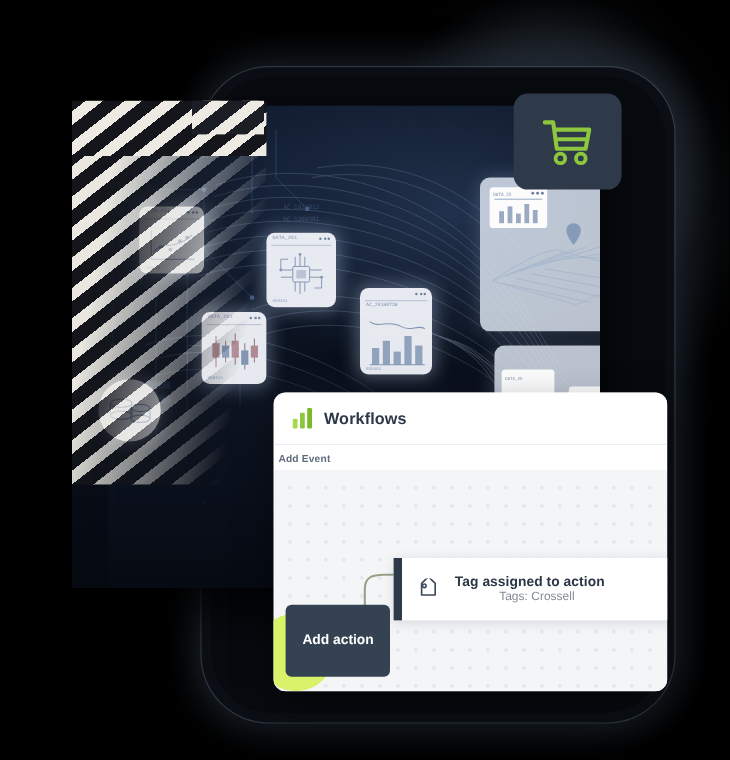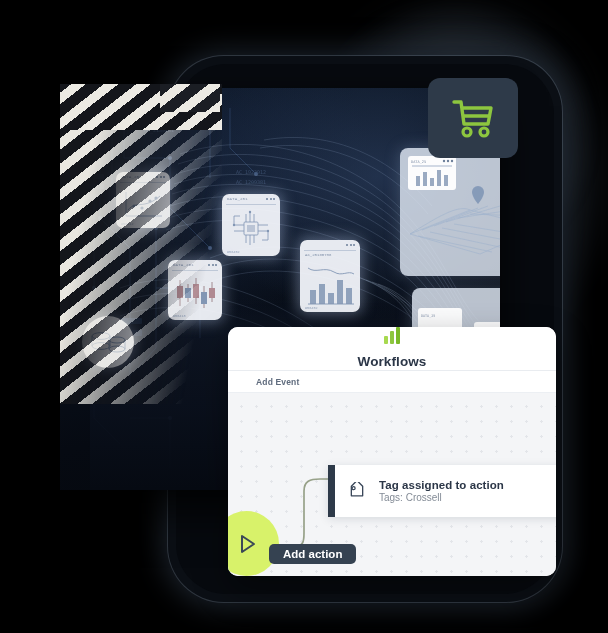--- a/index.html
+++ b/index.html
@@ -148,31 +148,30 @@
   .card {
     position: absolute; left: 228px; top: 327px; width: 328px; height: 249px;
     background: #ffffff; border-radius: 10px;
     box-shadow: 0 14px 34px rgba(0,0,0,0.42);
     overflow: hidden;
   }
   .card-header {
     height: 44px; display: flex; align-items: center; gap: 10px;
     padding: 0 16px; background: #fff;
     border-bottom: 1px solid #e9ecf0;
-    flex-direction: column;
   }
   .logo-bars { display: flex; align-items: flex-end; gap: 2px; height: 17px; }
   .logo-bars span { display: block; width: 4px; background: #8dc63f; border-radius: 1px; }
   .logo-bars .b1 { height: 8px; background: #a7d94f; }
   .logo-bars .b2 { height: 13px; background: #8dc63f; }
   .logo-bars .b3 { height: 17px; background: #7ab929; }
   .card-title { font-size: 13.5px; font-weight: bold; color: #2b3647; letter-spacing: 0.1px; }
 
   .subbar {
-    height: 22px; display: flex; align-items: center; padding: 0 28px;
+    height: 22px; display: flex; align-items: center; padding: 0 4px;
     background: #fff; border-bottom: 1px solid #eceff3;
   }
   .subbar-label { font-size: 8.5px; font-weight: bold; color: #5f6b7d; letter-spacing: 0.15px; }
 
   .canvas {
     position: relative; height: 183px;
     background-color: #f4f5f7;
     background-image: radial-gradient(circle, #e3e5e9 1.3px, transparent 1.4px);
     background-size: 15px 15px;
     background-position: 6px 6px;
@@ -194,31 +193,30 @@
   }
   .row-tag  { left: 100px; top: 72px;  width: 252px; border-left: 7px solid #2e3a49; }
   .row-mail { left: 125px; top: 148px; width: 240px; border-left: 7px solid #79b521; }
 
   .row-icon {
     width: 44px; display: flex; align-items: center; justify-content: center;
     color: #2e3a49; flex: none;
   }
   .row-text { display: flex; flex-direction: column; gap: 1px; }
   .row-title { font-size: 11.5px; font-weight: bold; color: #2b3647; letter-spacing: 0.05px; }
-  .row-sub { font-size: 10px; color: #838b96; }
+  .row-sub { font-size: 10px; color: #838b96; margin-left: 37px; }
 
   .add-action {
     position: absolute; left: 10px; bottom: 12px;
     background: #354251; color: #fff;
     border: none; border-radius: 5px;
-    padding: 4px 14px;
+    padding: 24px 14px;
     font-size: 11.5px; font-weight: bold;
     font-family: "Liberation Sans", sans-serif;
     cursor: pointer;
-    margin-left: 31px;
   }
 </style>
 </head>
 <body>
 
 <div id="stage">
 
   <div class="glow-arc glow-2"></div>
   <div class="glow-arc glow-1"></div>
   <div class="glow-arc glow-3"></div>

